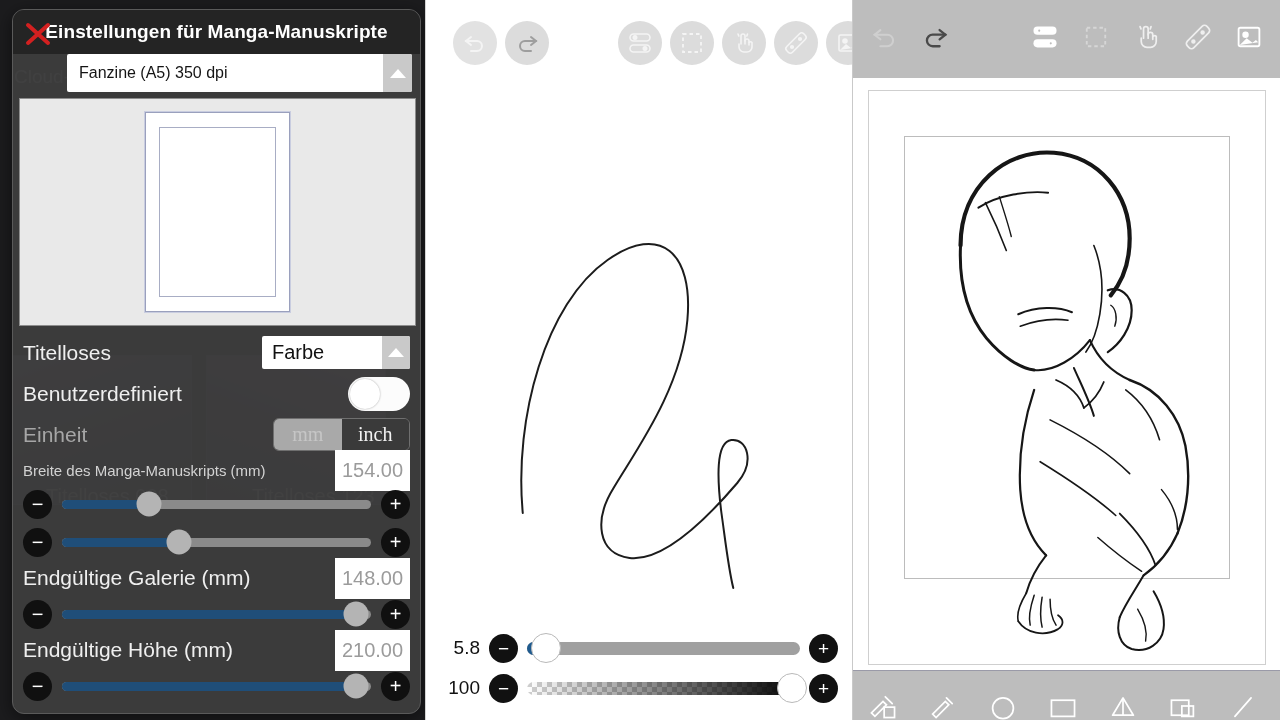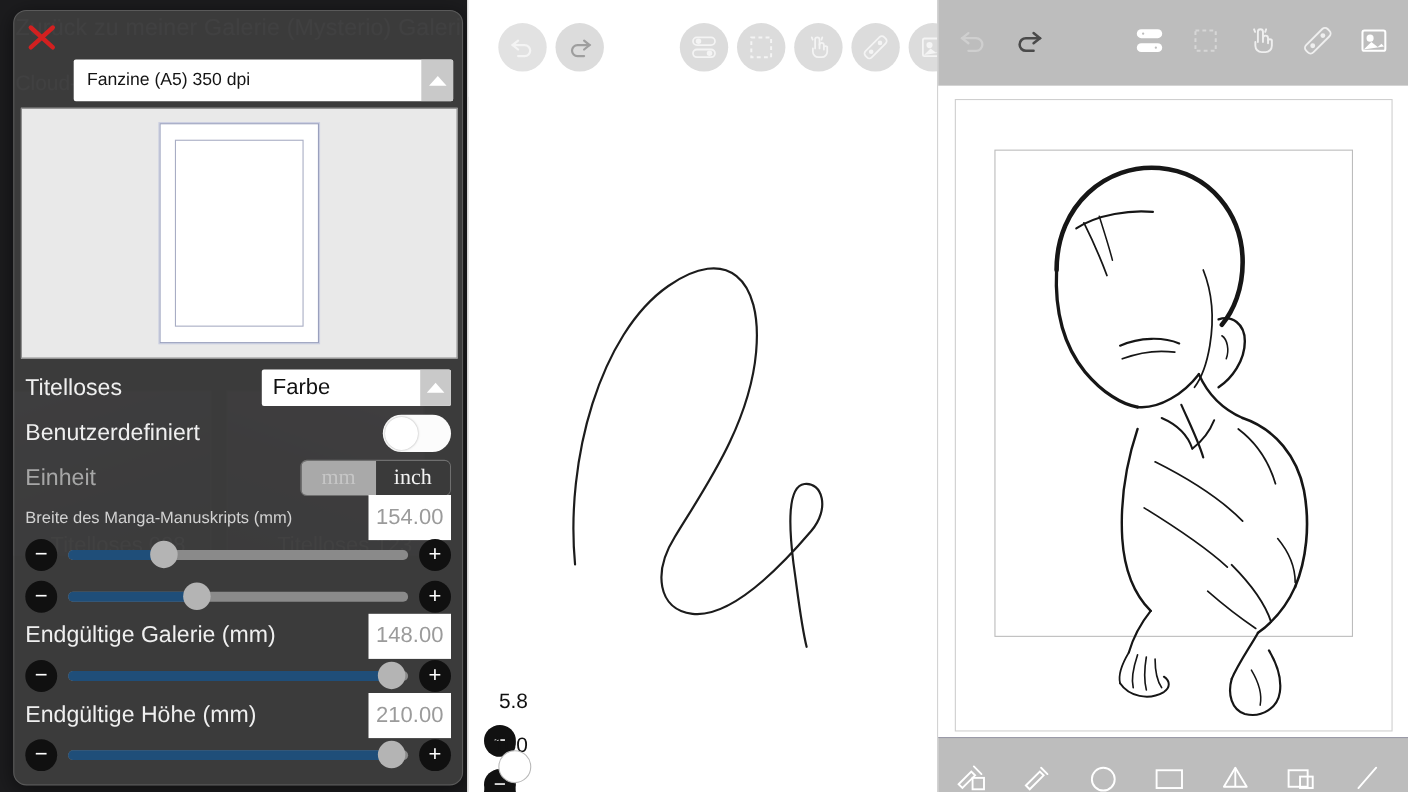--- a/index.html
+++ b/index.html
@@ -105,21 +105,21 @@
   .rows { position: absolute; top: 322px; left: 0; right: 0; bottom: 0; padding: 0 10px; }
   .row {
     display: flex; align-items: center; justify-content: space-between;
     height: 41px;
   }
   .row-label { color: #efefef; font-size: 21px; }
   .row-label.dim { color: #a6a6a6; }
   .row-label.small { font-size: 15px; color: #d2d2d2; }
 
   .select-pill {
-    width: 172px; height: 33px; display: flex; background: #ffffff;
+    width: 148px; height: 33px; display: flex; background: #ffffff;
     border-radius: 2px; overflow: hidden;
   }
   .select-val { flex: 1; display: flex; align-items: center; padding-left: 10px;
     color: #111; font-size: 20px; }
   .select-caret { width: 28px; background: #c9c9c9; display: flex;
     align-items: center; justify-content: center; }
 
   .toggle-switch {
     width: 62px; height: 34px; border-radius: 17px;
     background: #fcfcfc; position: relative; cursor: pointer;
@@ -182,21 +182,21 @@
     justify-content: center; cursor: pointer;
   }
   .circle-btn.dim { background: #e2e2e2; }
   .mid-canvas { position: absolute; top: 88px; left: 0; right: 0; bottom: 110px; }
   .mid-canvas svg { display: block; width: 100%; height: 100%; }
 
   .mid-bottom {
     position: absolute; left: 0; right: 0; bottom: 0; height: 110px;
     padding: 18px 14px 0 14px;
   }
-  .bslider { display: flex; height: 40px; gap: 9px; flex-direction: column; }
+  .bslider { display: flex; align-items: center; height: 40px; gap: 9px; }
   .bslider-val {
     width: 40px; text-align: right; color: #111; font-size: 19px;
   }
   .btn-dark {
     width: 29px; height: 29px; border-radius: 50%; background: #111;
     display: flex; align-items: center; justify-content: center;
     color: #fff; font-size: 19px; line-height: 1; flex-shrink: 0; cursor: pointer;
   }
   .btrack {
     position: relative; flex: 1; height: 13px; border-radius: 7px;
@@ -266,20 +266,23 @@
       <div class="thumb-row">
         <div class="thumb"></div>
         <div class="thumb two"></div>
       </div>
       <div class="thumb-caption c1">Titelloses 008</div>
       <div class="thumb-caption c2">Titelloses 123</div>
     </div>
 
     <div class="dialog">
 
+      <div class="dialog-titlebar">
+        <span class="dialog-title">Einstellungen für Manga-Manuskripte</span>
+      </div>
 
       <div class="close-icon">
         <svg width="30" height="30" viewBox="0 0 30 30">
           <line x1="5" y1="7" x2="25" y2="25" stroke="#d32020" stroke-width="4" stroke-linecap="round"></line>
           <line x1="25" y1="7" x2="5" y2="25" stroke="#d32020" stroke-width="4" stroke-linecap="round"></line>
         </svg>
       </div>
 
       <div class="preset-row">
         <div class="preset-value">Fanzine (A5) 350 dpi</div>

